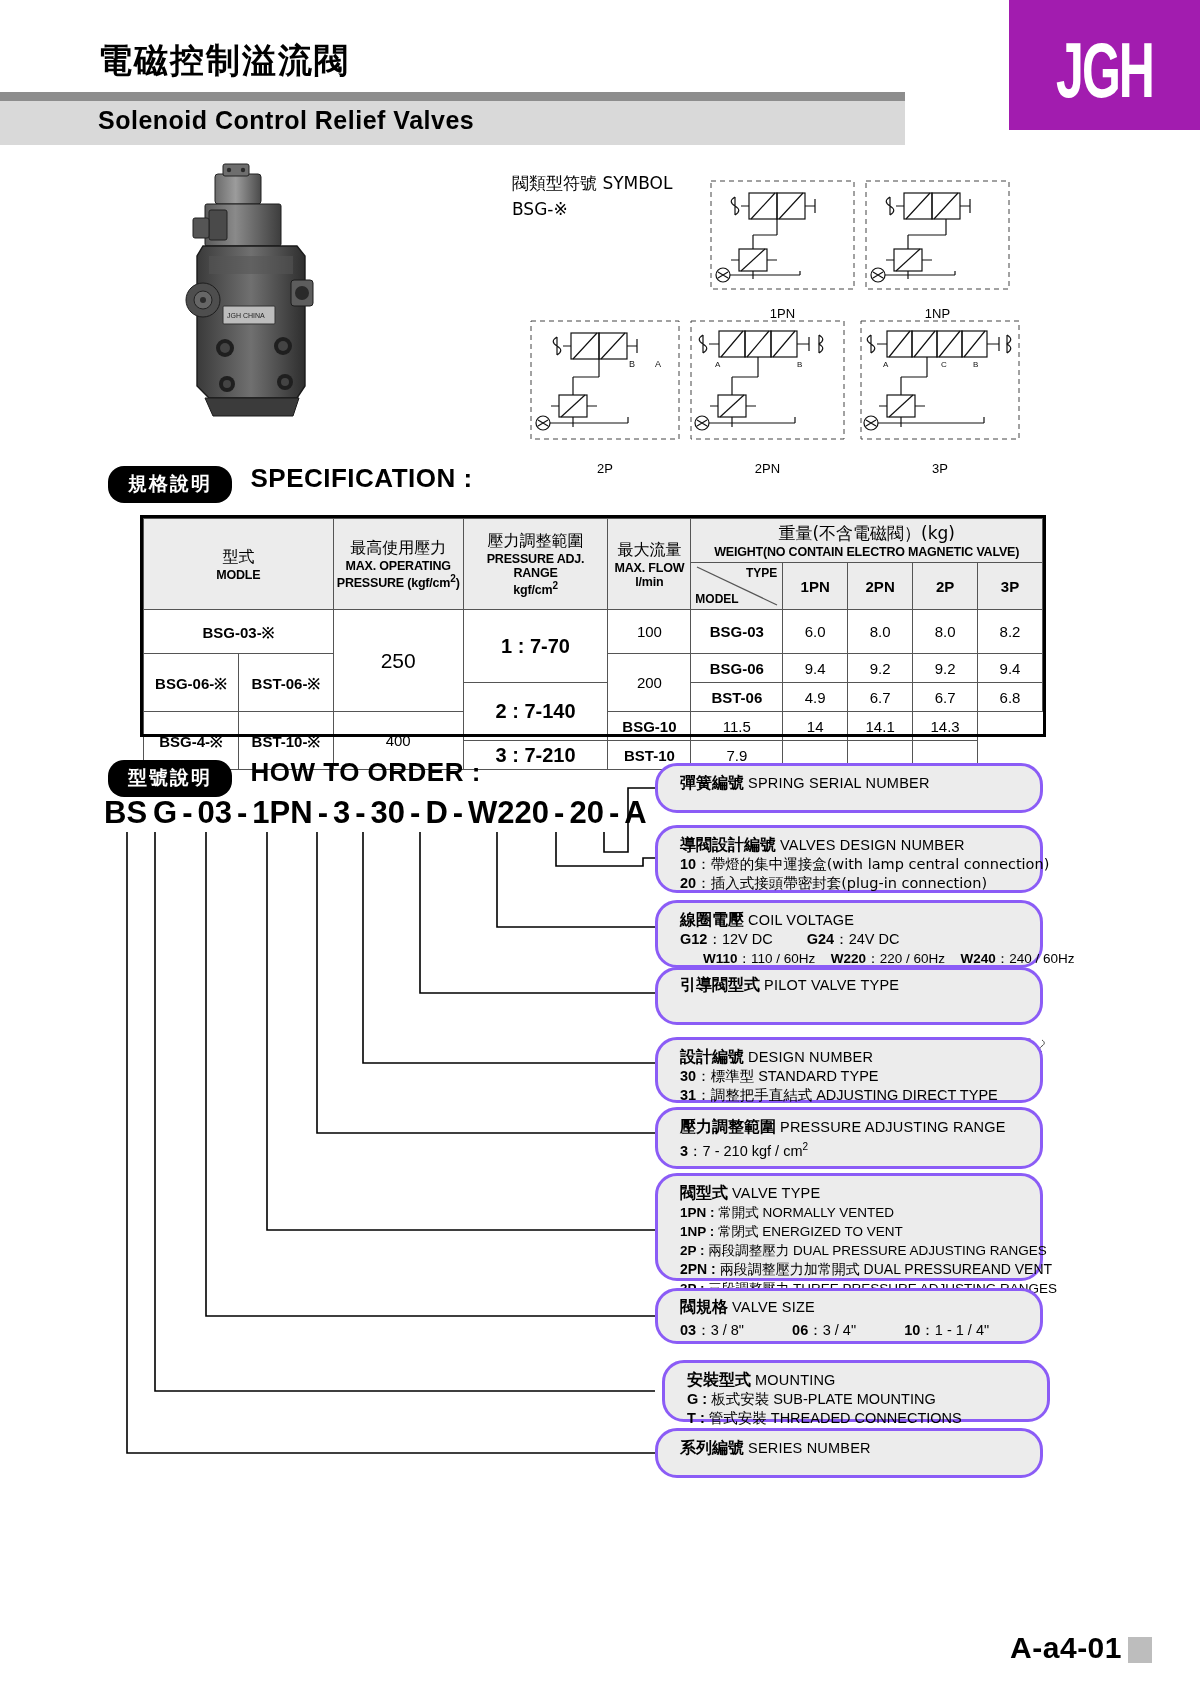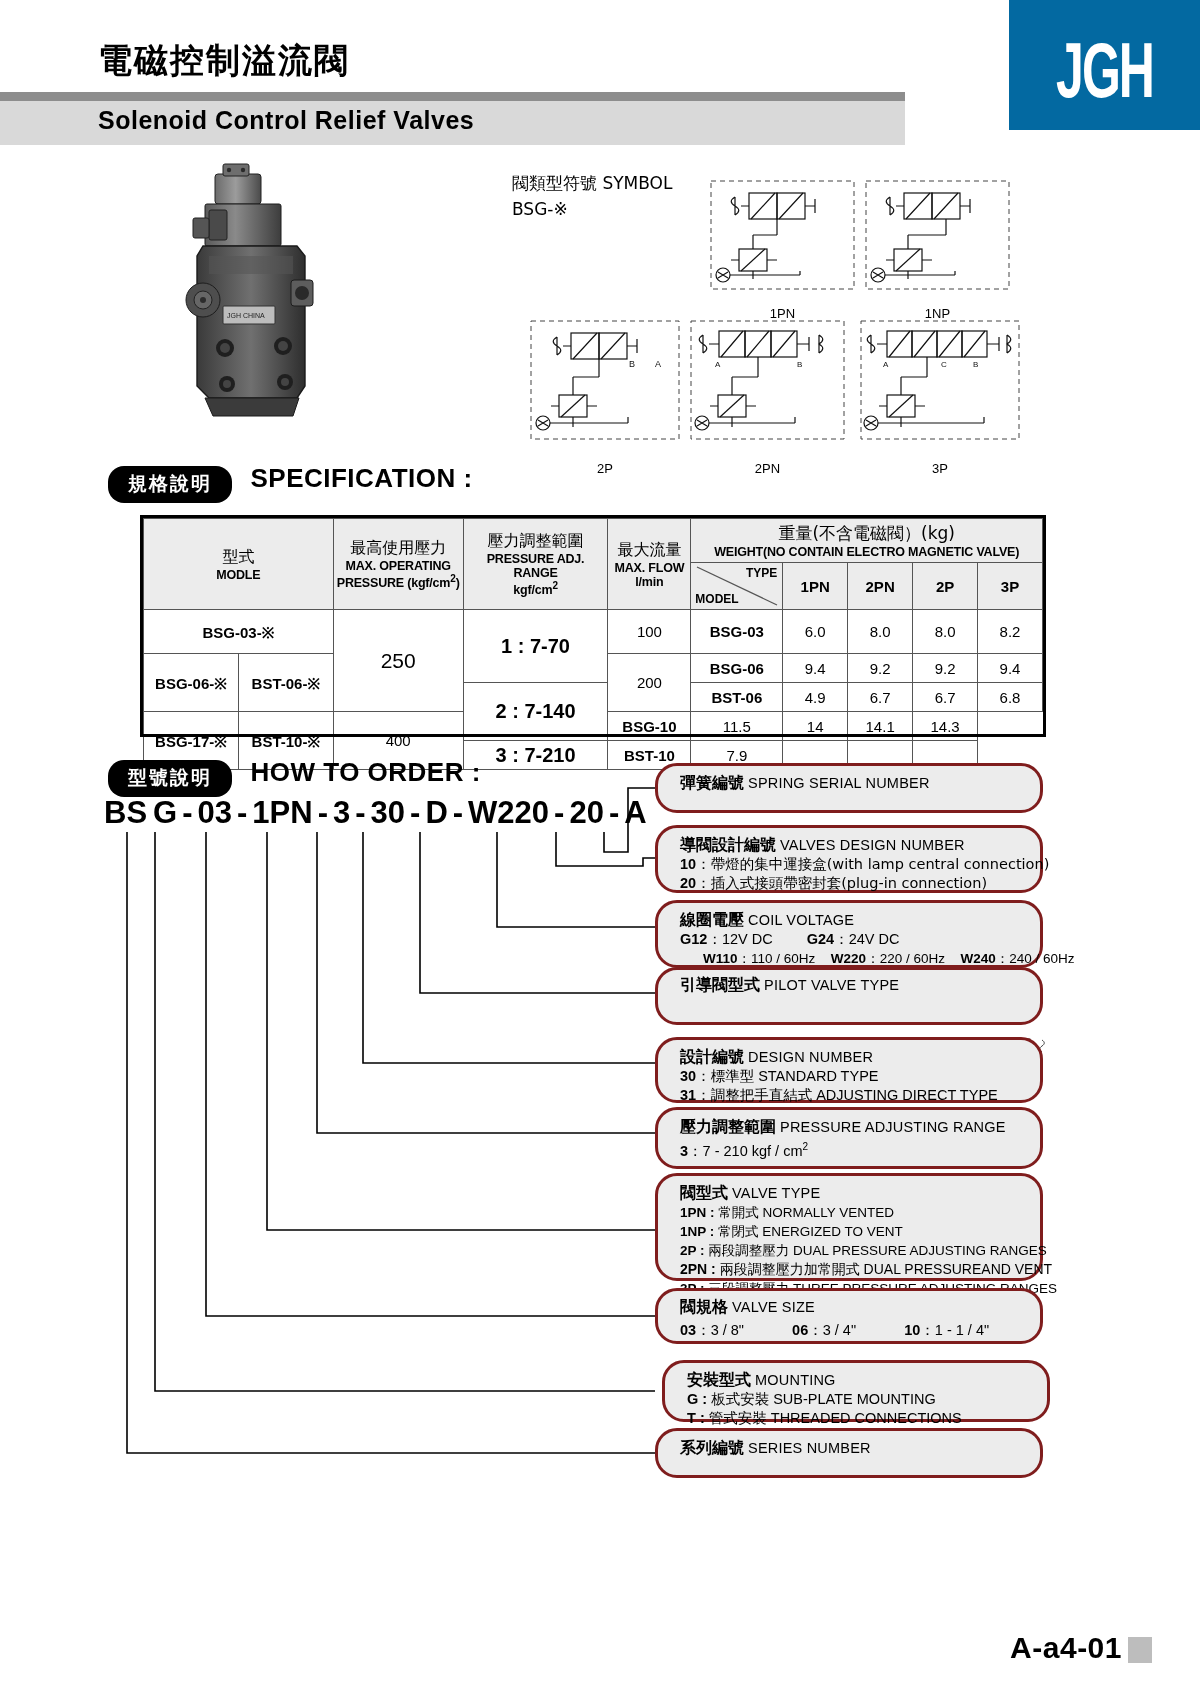--- a/index.html
+++ b/index.html
@@ -27,21 +27,21 @@
     position: absolute; left: 0; top: 101px; width: 905px; height: 44px;
     background: #d9d9d9;
   }
   .hdr-en {
     position: absolute; left: 98px; top: 106px;
     font-size: 25px; font-weight: bold; letter-spacing: .5px;
     font-family: "Liberation Sans", sans-serif;
   }
   .logo-box {
     position: absolute; right: 0; top: 0; width: 191px; height: 130px;
-    background: #0369a1;
+    background: #a21caf;
   }
   .logo-text {
     position: absolute; left: 0; right: 0; top: 26px;
     text-align: center; color: #fff;
     font-size: 50px; font-weight: bold; letter-spacing: -2px;
     font-family: "Liberation Sans", sans-serif;
     transform: scaleY(1.55); transform-origin: center top;
   }
 
   
@@ -108,21 +108,21 @@
     white-space: nowrap;
     text-align: center;
   }
   .code-row span.seg { display: inline-block; }
   .code-row span.dash { display: inline-block; padding: 0 5px; }
 
   
   .callout {
     position: absolute;
     background: #ececec;
-    border: 3px solid #7f1d1d;
+    border: 3px solid #8b5cf6;
     border-radius: 22px;
     padding: 7px 14px 8px 22px;
     font-size: 14.5px;
     line-height: 19px;
     font-family: "Liberation Sans", sans-serif;
   }
   .callout .hd-cn {
     font-family: "DejaVu Sans", sans-serif; font-weight: bold; font-size: 16px;
   }
   .callout .hd-en { font-size: 14.5px; letter-spacing: .2px; }
@@ -422,21 +422,21 @@
       <b>2 : 7-140</b>
     </td>
     <td class="model-b">BST-06</td>
     <td class="wt">4.9</td>
     <td class="wt">6.7</td>
     <td class="wt">6.7</td>
     <td class="wt">6.8</td>
   </tr>
 
   <tr style="height:29px;">
-    <td class="model-b" rowspan="2">BSG-17-※</td>
+    <td class="model-b" rowspan="2">BSG-4-※</td>
     <td class="model-b" rowspan="2">BST-10-※</td>
     <td class="flow" rowspan="2">400</td>
     <td class="model-b">BSG-10</td>
     <td class="wt">11.5</td>
     <td class="wt">14</td>
     <td class="wt">14.1</td>
     <td class="wt">14.3</td>
   </tr>
   <tr style="height:29px;">
     <td class="rng">

